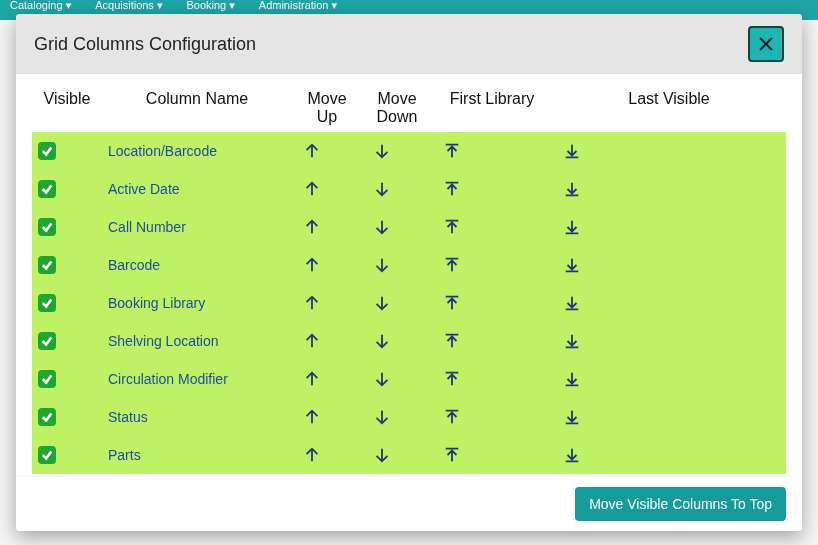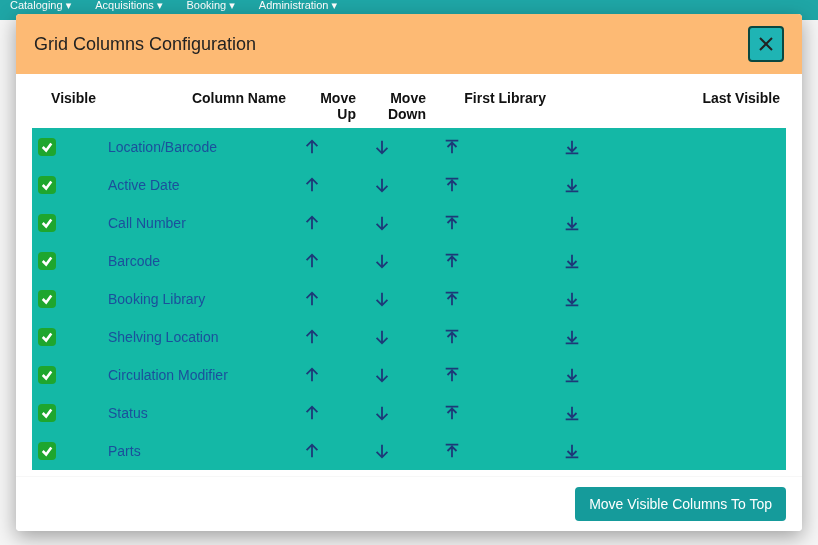--- a/index.html
+++ b/index.html
@@ -3,36 +3,36 @@
 <meta charset="utf-8">
 <style>
   * { box-sizing: border-box; }
   html, body { margin:0; padding:0; font-family: Arial, Helvetica, sans-serif; font-size:14px; }
   body { background:#eee; width:818px; height:545px; position:relative; overflow:hidden; }
   .bg-nav { background:#1fa6a6; height:20px; padding-left:10px; color:#fff; font-size:11px; line-height:10px; overflow:hidden; }
   .bg-nav span { display:inline-block; margin-right:24px; }
   .bg-pane { position:absolute; top:20px; bottom:0; left:0; right:0; background:#f5f5f5; }
   .modal-backdrop { position:absolute; inset:0; }
   .modal { position:absolute; top:14px; left:16px; right:16px; bottom:14px; background:#fff; border-radius:4px; box-shadow:0 6px 20px rgba(0,0,0,.35); display:flex; flex-direction:column; overflow:hidden; }
-  .modal-header { background:#fdba74; color:#222; padding:12px 18px; font-size:18px; display:flex; align-items:center; justify-content:space-between; }
+  .modal-header { background:#e5e5e5; color:#222; padding:12px 18px; font-size:18px; display:flex; align-items:center; justify-content:space-between; }
   .modal-header .title { font-weight:400; }
   .close-x { width:36px; height:36px; border:2px solid #0a4740; border-radius:4px; display:flex; align-items:center; justify-content:center; background:#1fb4b4; cursor:pointer; }
   .close-x svg { width:16px; height:16px; stroke:#222; stroke-width:2; }
   .modal-body { flex:1; overflow-y:auto; background:#fff; padding: 6px 16px 4px 16px; }
   .modal-footer { padding:10px 16px; display:flex; justify-content:flex-end; gap:10px; background:#fff; border-top:1px solid rgba(0,0,0,0.03); }
   .btn { border:none; border-radius:4px; padding:9px 14px; font-size:14px; cursor:pointer; color:#fff;text-align:center; }
   .btn-teal { background:#159b9b; }
   .btn-green { background:#2aa745; }
 
   table.cfg { width:100%; border-collapse:collapse; }
-  table.cfg thead th { text-align:right; font-weight:700; color:#111; padding:10px 6px 6px 6px; vertical-align:top; font-size:14px; }
+  table.cfg thead th { text-align:center; font-weight:400; color:#111; padding:10px 6px 6px 6px; vertical-align:top; font-size:16px; }
   table.cfg thead th.sm { width:70px; }
   table.cfg thead th .sub { display:block; }
   table.cfg tbody td { padding:7px 6px; vertical-align:middle; }
-  tr.vis td { background:#14b8a6; }
+  tr.vis td { background:#bef264; }
   tr.notvis td { background:#fff; }
 
   .chk { width:18px; height:18px; border-radius:4px; display:inline-flex; align-items:center; justify-content:center; }
   .chk.on { background:#1ea62e; }
   .chk svg { width:12px; height:12px; stroke:#fff; stroke-width:3; fill:none; }
 
   .col-name { color:#1b4f9c; }
 
   .icon-btn { width:28px; height:24px; display:inline-flex; align-items:center; justify-content:center; border:none; background:transparent; cursor:pointer; padding:0; }
   .icon-btn svg { width:18px; height:18px; fill:none; stroke-width:2; }

